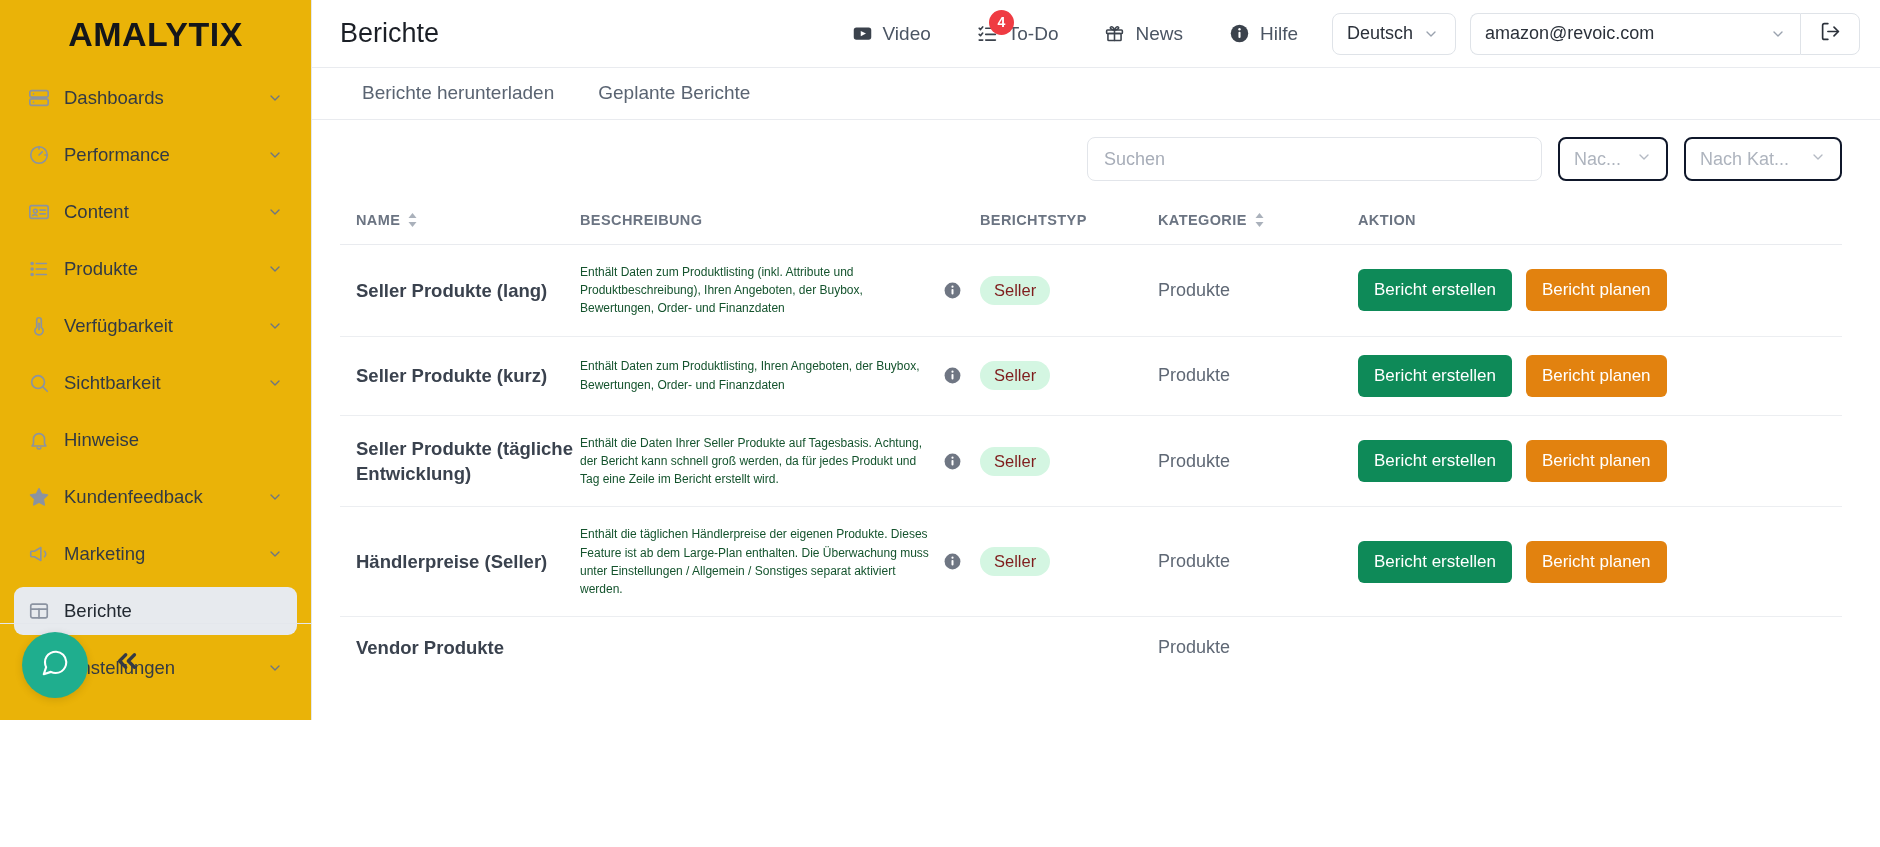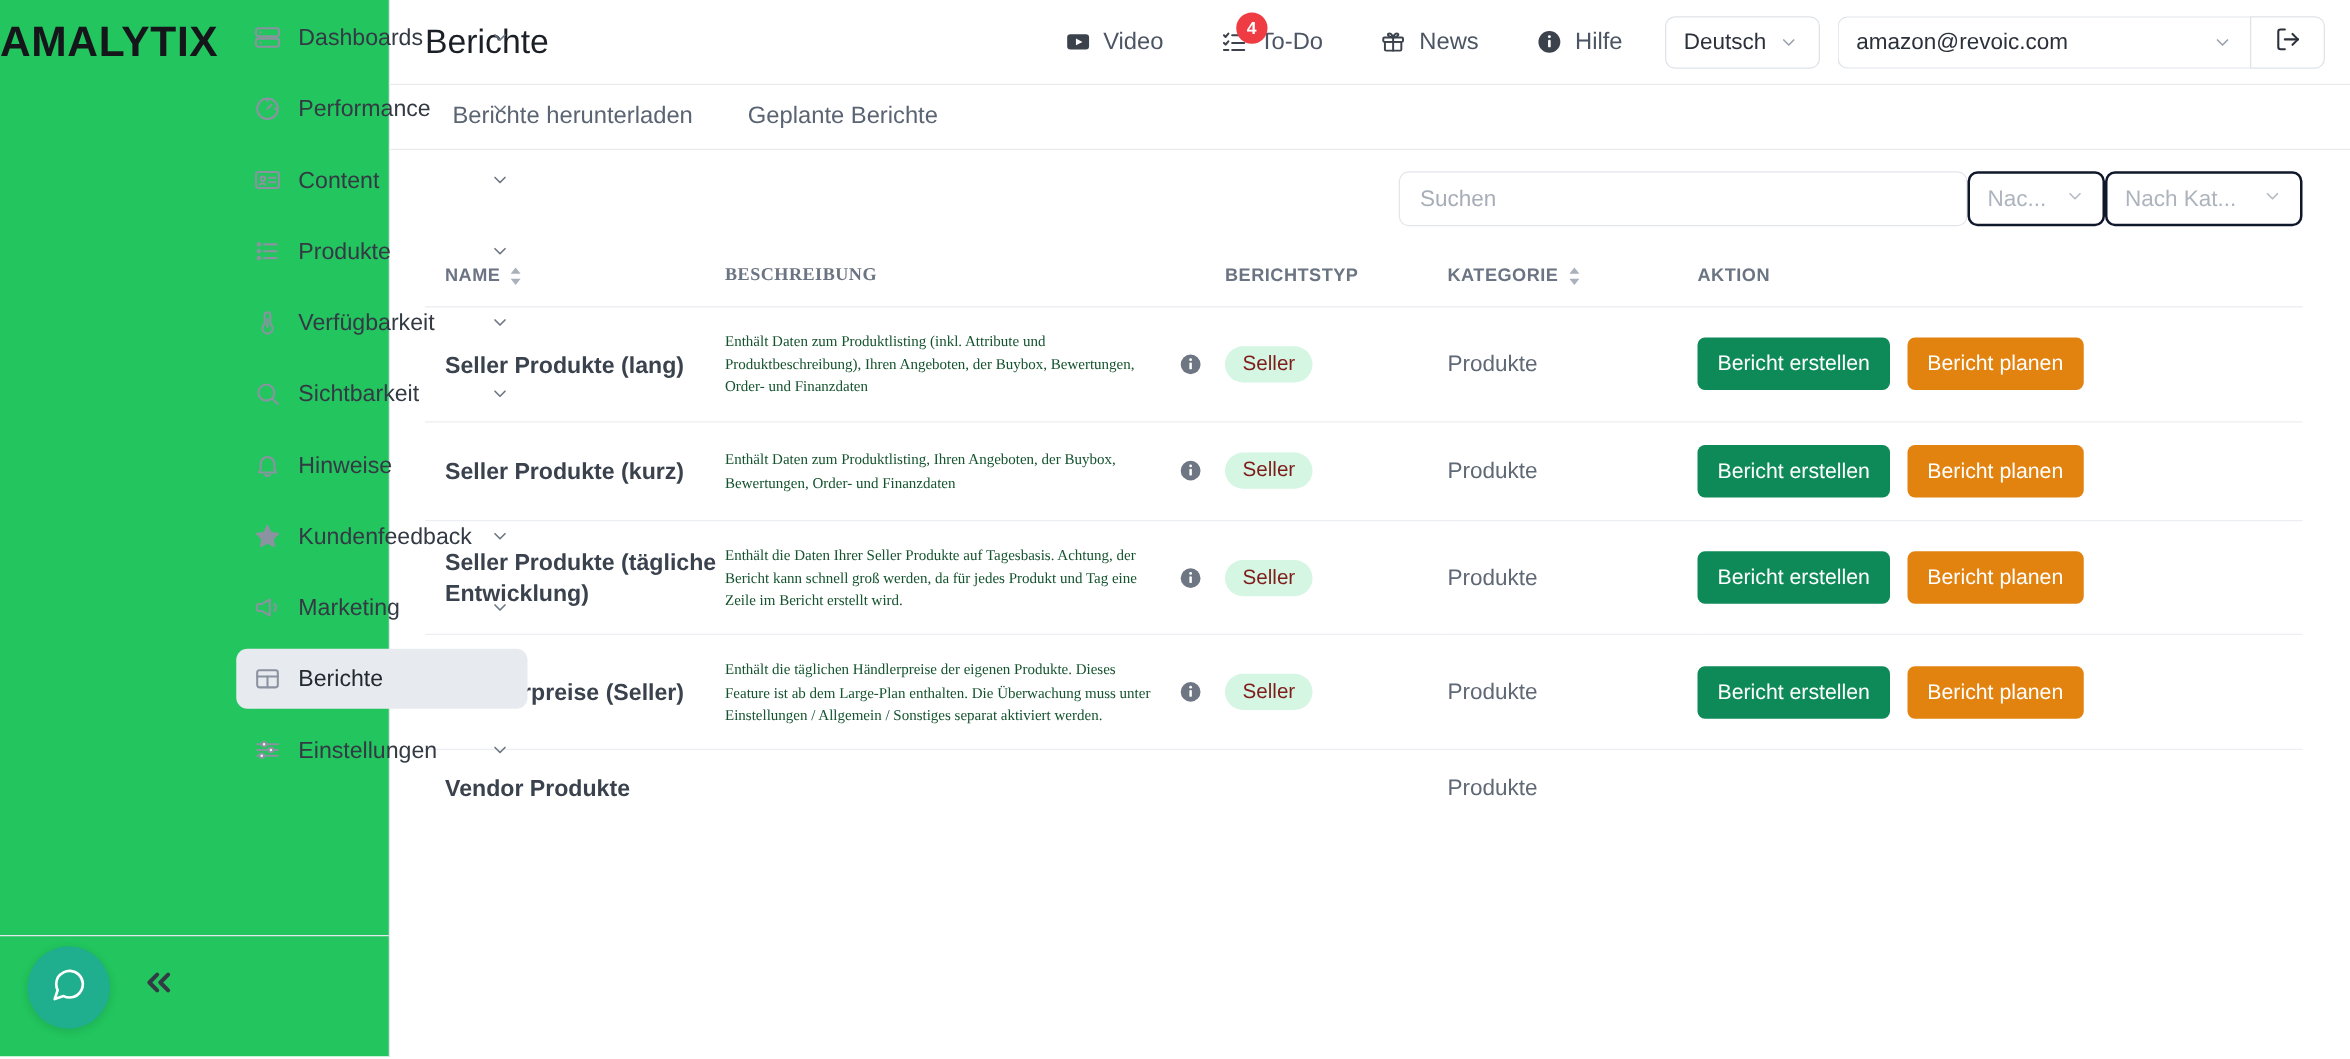--- a/index.html
+++ b/index.html
@@ -6,25 +6,25 @@
   html, body {
     width: 1880px; height: 847px;
     font-family: "Liberation Sans", sans-serif;
     background: #ffffff;
     overflow: hidden;
   }
   .app { display: flex; width: 1880px; height: 847px; }
 
   
   .sidebar {
-    width: 312px; flex: 0 0 312px; height: 845px;
-    background: #22c55e;
+    width: 312px; flex: 0 0 312px; height: 720px;
+    background: #eab308;
     border-right: 1px solid #e4e7ec;
     position: relative;
-    display: flex; flex-direction: row;
+    display: flex; flex-direction: column;
   }
   .logo {
     height: 68px; display: flex; align-items: center; justify-content: center;
     font-size: 34px; font-weight: 700; letter-spacing: 0.5px; color: #14161a;
     font-family: "Liberation Sans", sans-serif;
   }
   .nav { padding: 6px 14px 0 14px; flex: 1 1 auto; }
   .nav-item {
     display: flex; align-items: center; gap: 14px;
     height: 48px; padding: 0 14px; margin-bottom: 9px;
@@ -82,21 +82,21 @@
   }
   .user-group { display: flex; margin-left: 14px; }
 
   .tabs { height: 52px; flex: 0 0 52px; display: flex; align-items: stretch; padding: 0 0 0 28px; border-bottom: 1px solid #e9ebef; gap: 0; }
   .tab {
     display: flex; align-items: center; padding: 0 22px; font-size: 19px;
     color: #5a6472; cursor: pointer; border-bottom: 3px solid transparent; margin-bottom: -1px;
   }
   .tab.active { color: #0f8a5f; border-bottom-color: #0f8a5f; }
 
-  .toolbar { height: 78px; flex: 0 0 78px; display: flex; align-items: center; justify-content: flex-end; padding: 0 38px 0 28px; }
+  .toolbar { height: 78px; flex: 0 0 78px; display: flex; align-items: center; justify-content: flex-end; padding: 0 38px 0 28px; gap: 16px; }
   .search-box {
     width: 455px; height: 44px; border: 1px solid #e2e5ea; border-radius: 8px;
     display: flex; align-items: center; padding: 0 16px; background: #fff;
   }
   .search-box .ph { font-size: 18px; color: #a7adb8; }
   .filter-sel {
     height: 44px; border: 2px solid #0f172a; border-radius: 8px; background: #fff;
     display: flex; align-items: center; justify-content: space-between; gap: 10px; padding: 0 14px; cursor: pointer;
   }
   .filter-sel .txt { font-size: 18px; color: #aeb4be; white-space: nowrap; }
@@ -106,21 +106,21 @@
   .table-wrap { flex: 1 1 auto; overflow: hidden; padding: 0 38px 0 28px; }
   table.rt { width: 100%; border-collapse: collapse; table-layout: fixed; }
   table.rt thead th {
     text-align: left; font-size: 14.5px; letter-spacing: .4px; font-weight: 700;
     color: #6b7482; padding: 14px 0 16px 0; border-bottom: 1px solid #e9ebef;
     vertical-align: middle;
   }
   .th-in { display: inline-flex; align-items: center; gap: 7px; }
   .sorter { display: inline-flex; flex-direction: column; line-height: 0; color: #aab1bb; }
   .col-name { width: 240px; padding-left: 16px !important; }
-  .col-desc { width: 400px; font-family: Liberation Serif, serif; }
+  .col-desc { width: 400px; }
   .col-type { width: 178px; }
   .col-cat  { width: 200px; }
   .col-act  { width: auto; }
 
   table.rt tbody td { border-bottom: 1px solid #eceef1; padding: 18px 0; vertical-align: middle; }
   table.rt tbody tr:last-child td { border-bottom: none; }
   .cell-name { font-size: 18.5px; font-weight: 700; color: #3a424e; padding-left: 16px !important; line-height: 1.36; }
   .desc-wrap { display: flex; align-items: center; gap: 14px; padding-right: 18px; }
   .desc-text { font-size: 12px; color: #14532d; line-height: 1.52; flex: 1 1 auto; }
   .info-ico { flex: 0 0 19px; line-height: 0; color: #6f7683; cursor: pointer; }

